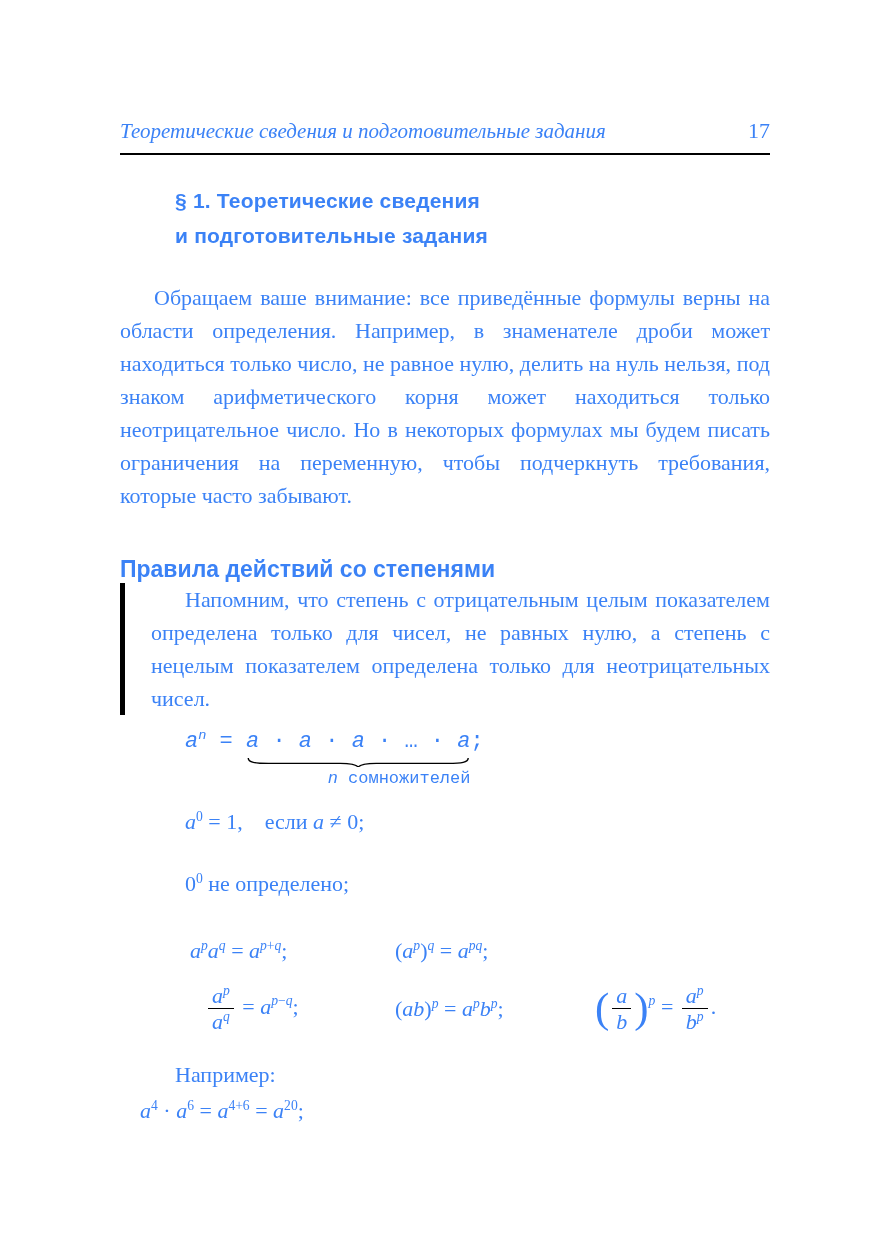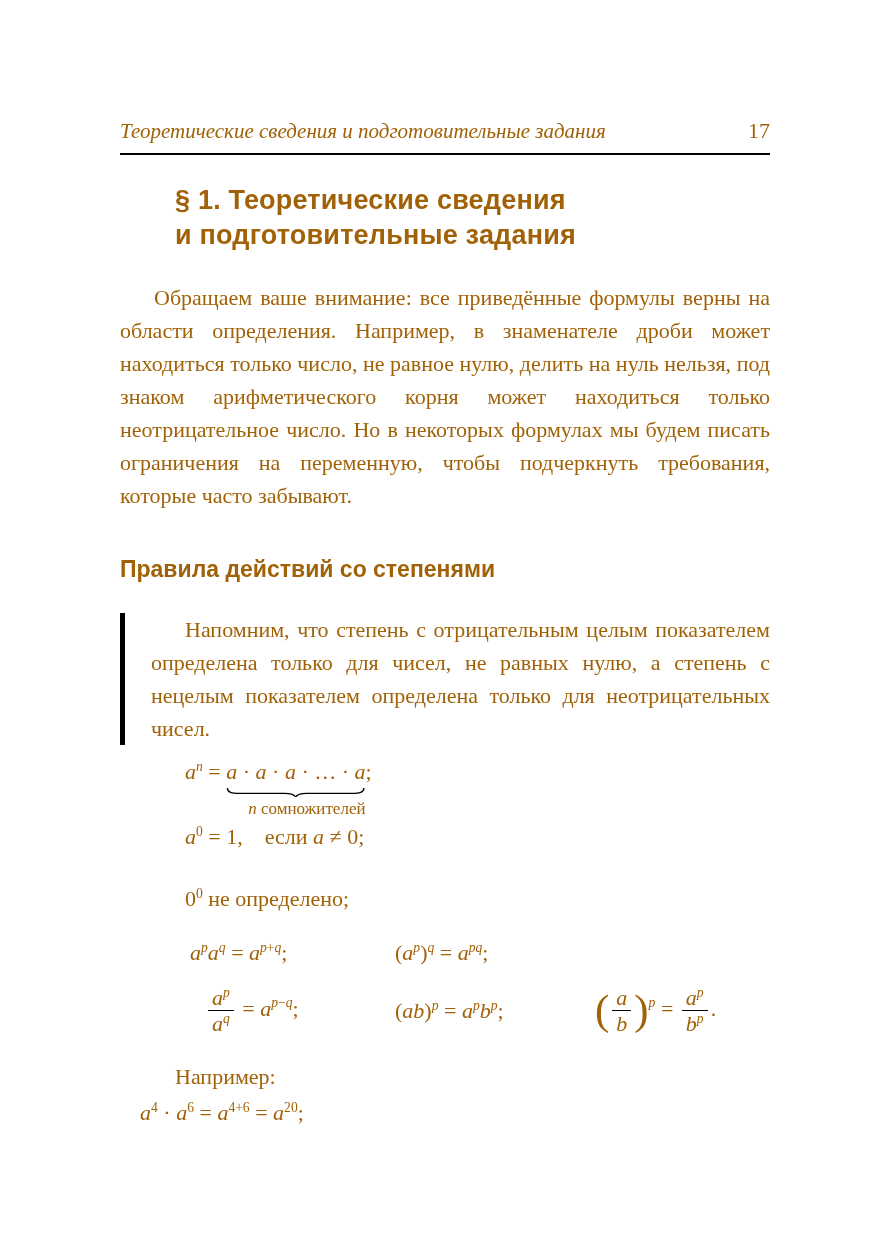--- a/index.html
+++ b/index.html
@@ -1,62 +1,62 @@
 <!DOCTYPE html>
 <html><head>
 <meta charset="utf-8">
 <style>
   html,body{margin:0;padding:0;background:#e8e8e8;}
   .page{
     width:878px;height:1240px;box-sizing:border-box;background:#ffffff;
-    padding:118px 108px 0 120px;color:#a16207;overflow:hidden;
+    padding:118px 108px 0 120px;color:#3b82f6;overflow:hidden;
     font-family:"Liberation Serif", serif;
   }
   
   .running-head{
     display:flex;justify-content:space-between;align-items:baseline;
     border-bottom:2px solid #000;padding-bottom:9px;
   }
   .running-title{font-style:italic;font-size:21px;}
   .page-number{font-size:22px;}
   
   .section-title{
     margin:28px 0 0 55px;
     font-family:"Liberation Sans", sans-serif;font-weight:bold;
-    font-size:27px;line-height:35px;letter-spacing:0.2px;
+    font-size:21px;line-height:35px;letter-spacing:0.2px;
   }
   
   .intro{
     margin-top:28px;font-size:22px;line-height:33px;
     text-align:justify;text-indent:34px;
   }
   
   .rules-heading{
     margin-top:44px;
     font-family:"Liberation Sans", sans-serif;font-weight:bold;font-size:23px;
   }
   
-  .note{display:flex;margin-top:30px;}
+  .note{display:flex;}
   .note-bar{flex:none;width:5px;background:#000;}
   .note-text{
     padding-left:26px;font-size:22px;line-height:33px;
     text-align:justify;text-indent:34px;
   }
   
   .math{margin-left:55px;font-size:22px;line-height:30px;font-style:italic;}
   .math .rm{font-style:normal;}
   .math sup{font-size:0.62em;line-height:0;}
   .m-line{margin-top:10px;}
   .m-ind{padding-left:10px;}
   .f-intro{margin-top:42px;}
-  .f-powdef{margin-top:12px;}
-  .f-zero{margin-top:3px;}
+  .f-powdef{margin-top:12px;font-family:Liberation Mono, monospace;}
+  .f-zero{margin-top:18px;}
   .f-neg{margin-top:12px;}
   .f-zz{margin-top:32px;}
-  .f-row1{margin-top:24px;display:flex;padding-left:15px;}
+  .f-row1{margin-top:37px;display:flex;padding-left:15px;}
   .f-row1 .col1{flex:0 0 205px;}
   .f-row2{margin-top:18px;display:flex;align-items:center;padding-left:30px;}
   .f-row2 .col1{flex:0 0 190px;}
   .f-row2 .col2{flex:0 0 200px;}
   .f-examples-label{margin-top:26px;}
   .f-ex{margin-left:-35px;margin-top:4px;line-height:34px;}
   
   .frac{
     display:inline-flex;flex-direction:column;vertical-align:middle;
     text-align:center;margin:0 3px;line-height:1.08;

